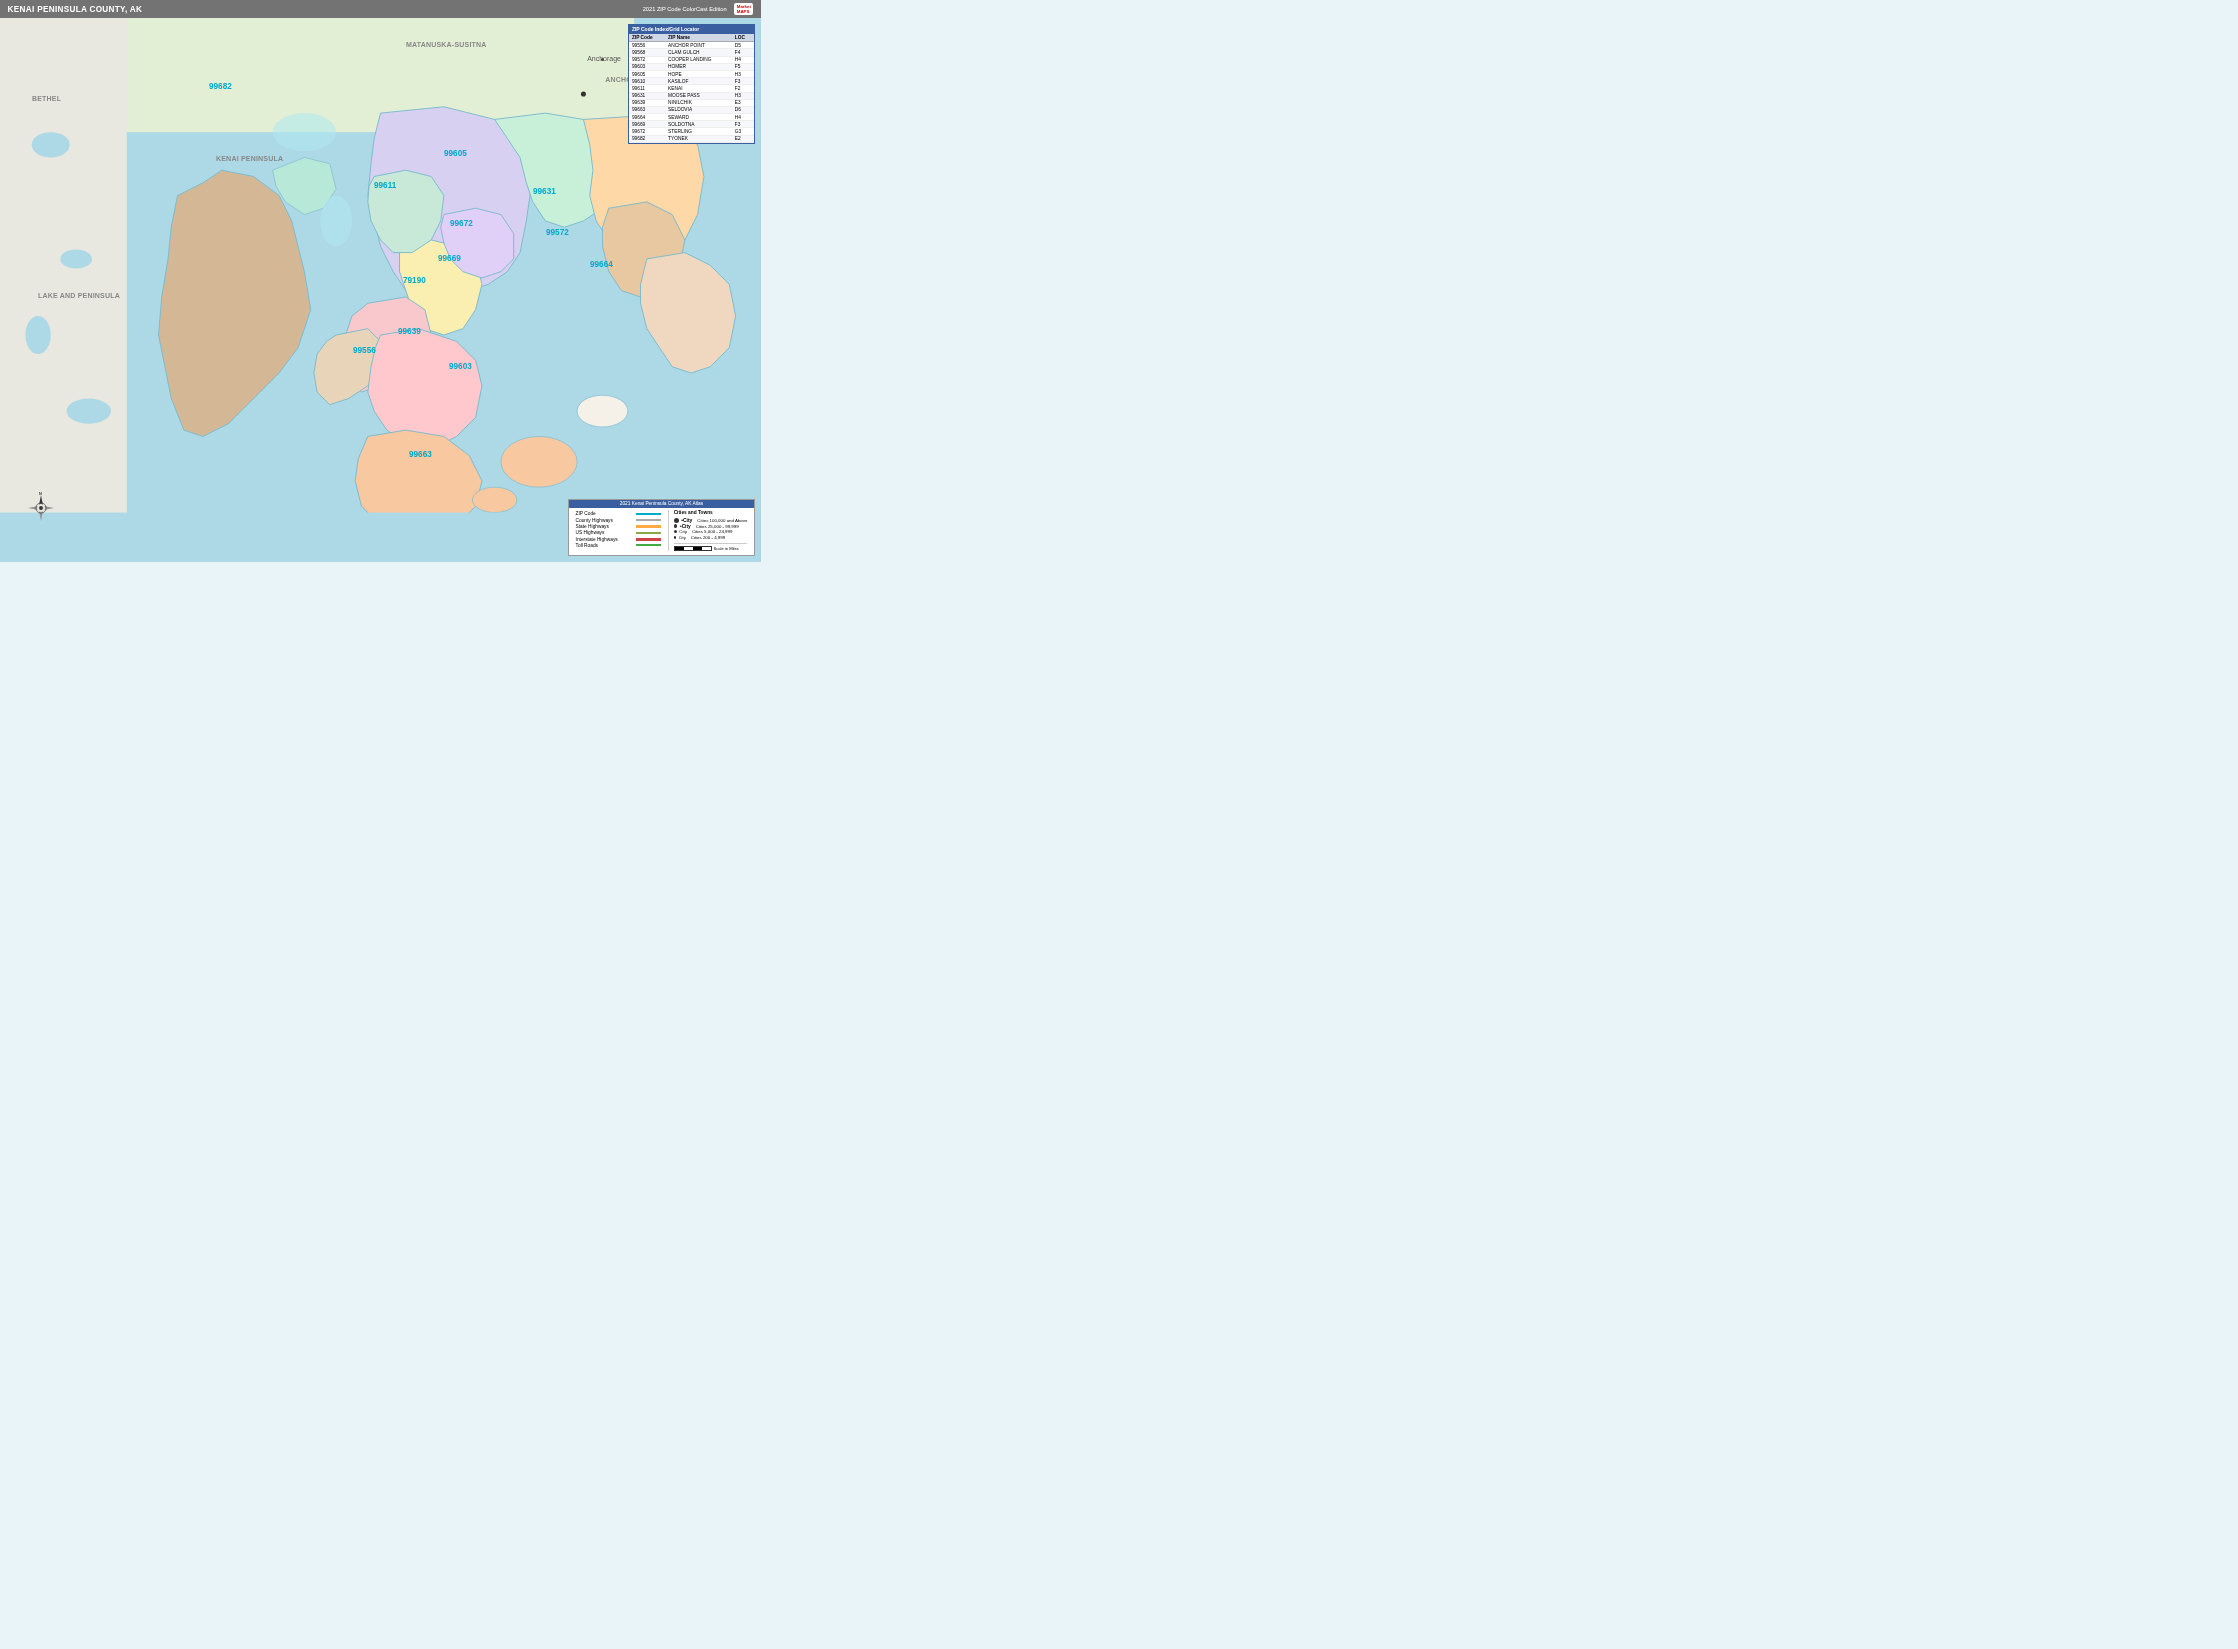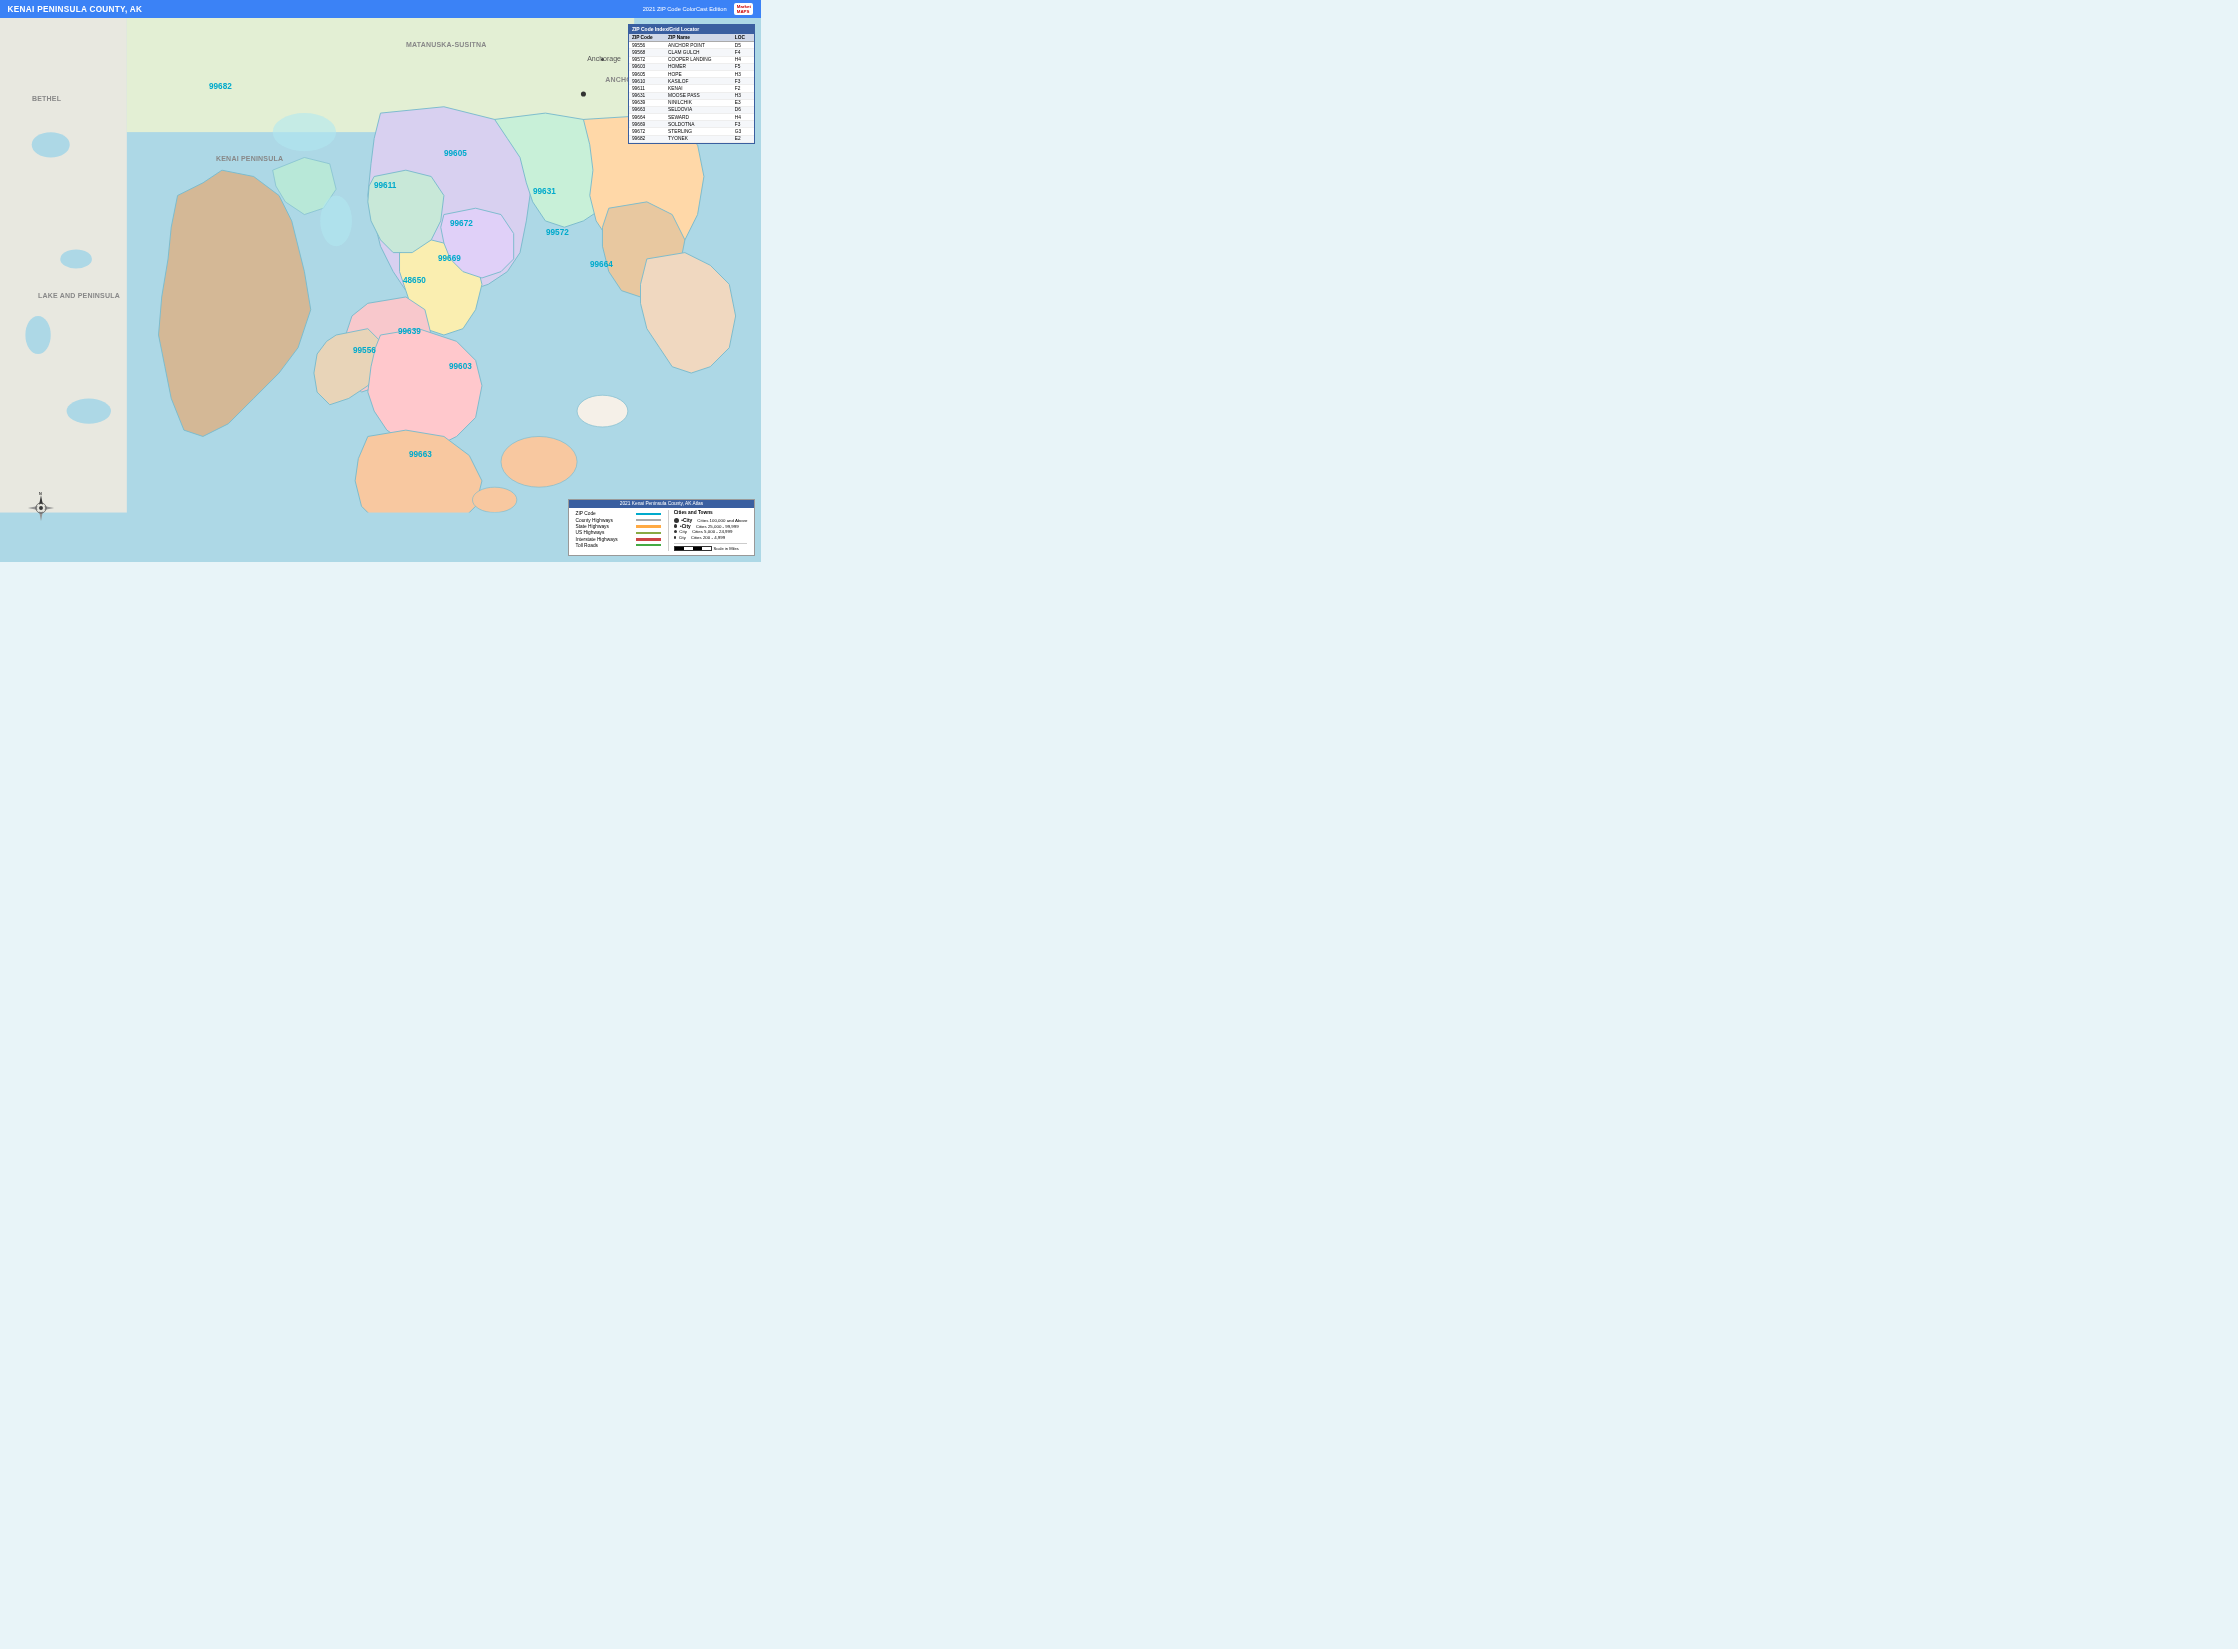--- a/index.html
+++ b/index.html
@@ -19,21 +19,21 @@
       overflow: hidden;
     }
 
     
     .header-bar {
       position: absolute;
       top: 0;
       left: 0;
       right: 0;
       height: 18px;
-      background: #3b82f6;
+      background: #737373;
       display: flex;
       align-items: center;
       justify-content: space-between;
       padding: 0 7.6px;
       z-index: 100;
     }
 
     .header-title {
       color: white;
       font-size: 8.2px;
@@ -302,21 +302,21 @@
   <div class="anchorage-label">Anchorage</div>
 
   <div class="zip-label" style="left:209px; top:82px;">99682</div>
   <div class="zip-label" style="left:444px; top:149px;">99605</div>
   <div class="zip-label" style="left:374px; top:181px;">99611</div>
   <div class="zip-label" style="left:533px; top:187px;">99631</div>
   <div class="zip-label" style="left:450px; top:219px;">99672</div>
   <div class="zip-label" style="left:546px; top:228px;">99572</div>
   <div class="zip-label" style="left:438px; top:254px;">99669</div>
   <div class="zip-label" style="left:590px; top:260px;">99664</div>
-  <div class="zip-label" style="left:403px; top:276px;">48650</div>
+  <div class="zip-label" style="left:403px; top:276px;">79190</div>
   <div class="zip-label" style="left:398px; top:327px;">99639</div>
   <div class="zip-label" style="left:353px; top:346px;">99556</div>
   <div class="zip-label" style="left:449px; top:362px;">99603</div>
   <div class="zip-label" style="left:409px; top:450px;">99663</div>
 
   <div class="index-table">
     <div class="index-table-header">ZIP Code Index/Grid Locator</div>
     <table>
       <thead>
         <tr>

